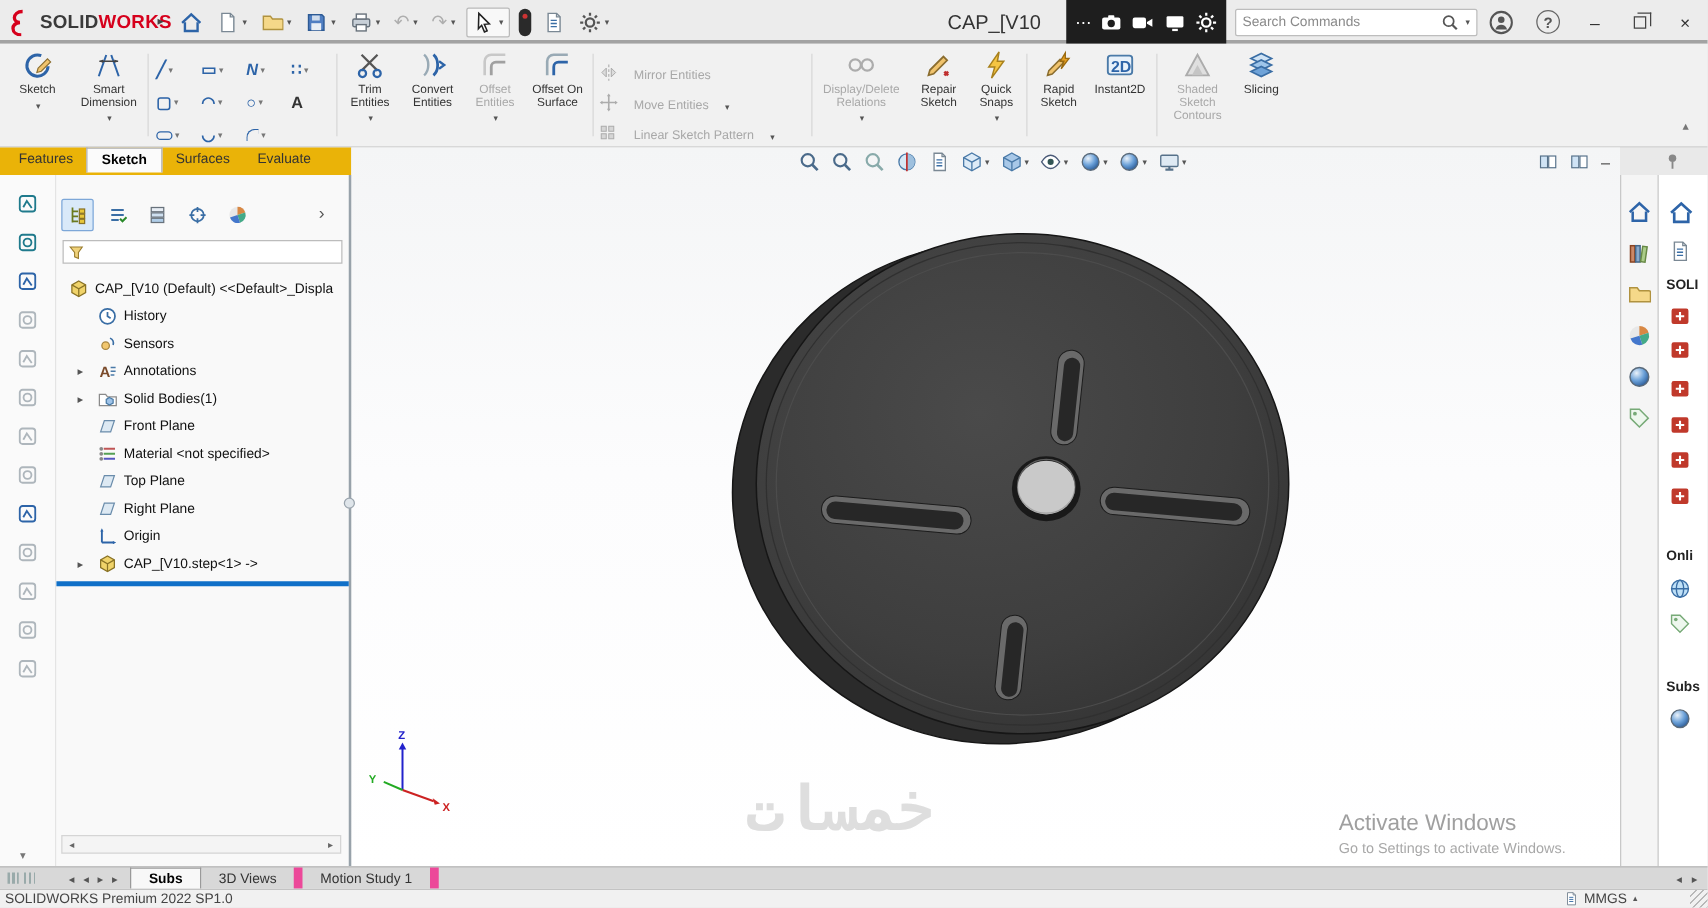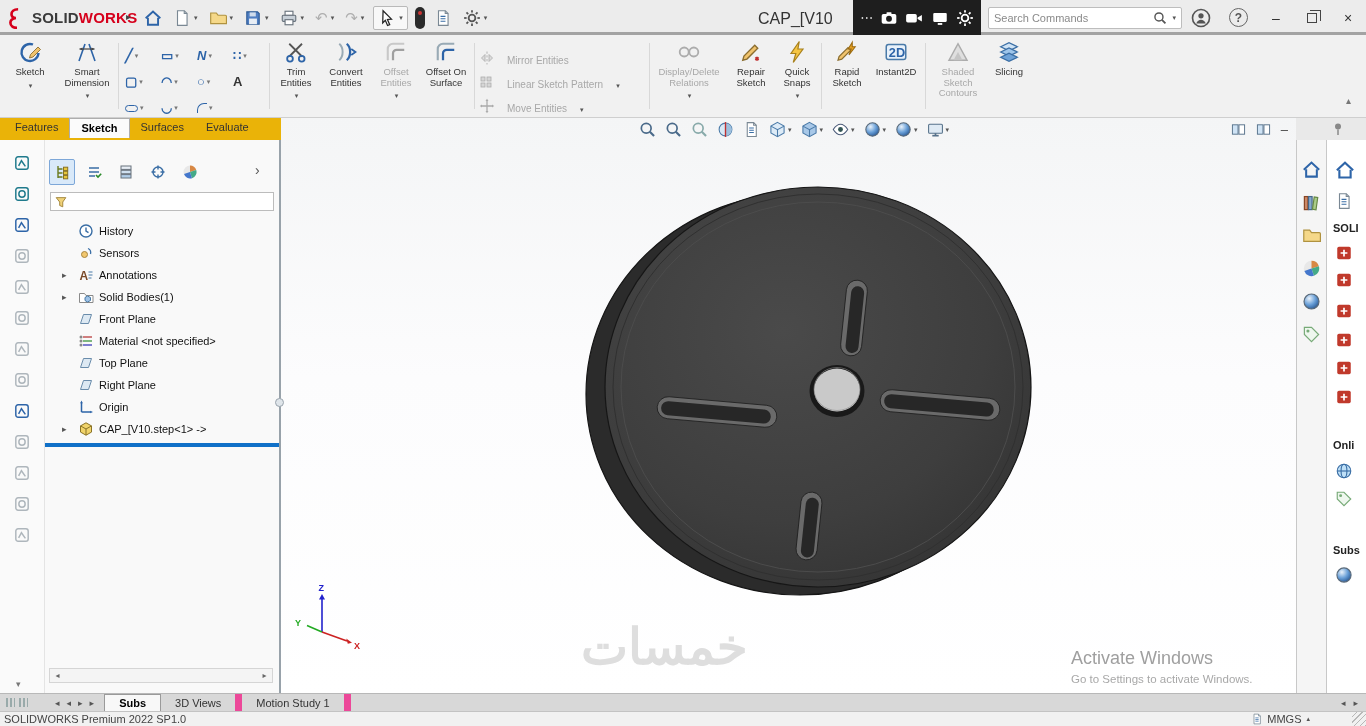--- a/index.html
+++ b/index.html
@@ -61,21 +61,21 @@
   .dtab.active{background:#fbfbfb;border:1px solid #adadad;border-bottom:none;font-weight:bold;color:#000}
   
   #viewport{position:absolute;left:281px;top:118px;width:1015px;height:575px;
     background:linear-gradient(180deg,#f4f5f6 0%,#fcfcfd 45%,#ffffff 100%);overflow:hidden}
   .hud{position:absolute;top:3px;left:358px;display:flex;align-items:center;gap:9px}
   .hitem{display:flex;align-items:center;gap:1px;cursor:pointer}
   .hitem svg{width:17px;height:17px}
   .docwin{position:absolute;top:4px;right:8px;display:flex;align-items:center;gap:10px}
   .docwin svg{width:15px;height:15px;cursor:pointer}
   .mindash{font-size:13px;color:#444;cursor:pointer}
-  .wm-arabic{position:absolute;left:300px;top:500px;font-size:50px;font-weight:bold;color:#dedede;font-family:Liberation Sans, sans-serif}
+  .wm-arabic{position:absolute;left:316px;top:500px;font-size:50px;font-weight:bold;color:#dedede;font-family:Liberation Mono, monospace}
   .wm1{position:absolute;left:790px;top:530px;font-size:18px;color:#9f9f9f}
   .wm2{position:absolute;left:790px;top:555px;font-size:11.5px;color:#a8a8a8}
   
   #leftstrip{position:absolute;left:0;top:140px;width:45px;height:553px;background:#fafafa;border-right:1px solid #e4e4e4;
     display:flex;flex-direction:column;align-items:center;padding-top:14px;gap:13px}
   .lt{width:18px;height:18px;cursor:pointer}
   .c1{color:#1f7a8c}.c2{color:#2d64a8}.dimc{color:#aeb6bc}
   .lchev{position:absolute;bottom:4px;left:16px;color:#777;font-size:9px;cursor:pointer}
   
   #fmpanel{position:absolute;left:45px;top:140px;width:236px;height:553px;background:#f9f9f9;border-right:2px solid #98a2aa;overflow:hidden}
@@ -595,30 +595,30 @@
 
   <div class="rrowgrp">
     <div class="rrow dis">
       <svg class="ic16">
           <use href="#i-mirror"></use>
         </svg>
       <span>Mirror Entities</span>
     </div>
     <div class="rrow dis">
       <svg class="ic16">
-          <use href="#i-linpat"></use>
-        </svg>
-      <span>Linear Sketch Pattern</span>
+          <use href="#i-move"></use>
+        </svg>
+      <span>Move Entities</span>
       <span class="car">▾</span>
     </div>
     <div class="rrow dis">
       <svg class="ic16">
-          <use href="#i-move"></use>
-        </svg>
-      <span>Move Entities</span>
+          <use href="#i-linpat"></use>
+        </svg>
+      <span>Linear Sketch Pattern</span>
       <span class="car">▾</span>
     </div>
   </div>
   <div class="rsep" style="left:649px"></div>
 
   <div class="rbig dis" style="left:653px;width:72px">
     <svg class="ic24">
         <use href="#i-ddrel"></use>
       </svg>
     <span class="lbl">Display/Delete Relations</span>
@@ -870,20 +870,26 @@
         </svg>
       </span>
   </div>
   <span class="fmmore">›</span>
   <div class="filter">
     <svg class="ic14">
         <use href="#i-funnel"></use>
       </svg>
   </div>
   <div class="tree">
+    <div class="trow root">
+      <svg class="tic">
+          <use href="#i-part"></use>
+        </svg>
+        <span class="tlbl">CAP_[V10 (Default) &lt;&lt;Default&gt;_Displa</span>
+    </div>
     <div class="trow">
       <svg class="tic">
           <use href="#i-clock"></use>
         </svg>
         <span class="tlbl">History</span>
     </div>
     <div class="trow">
       <svg class="tic">
           <use href="#i-sensor"></use>
         </svg>

